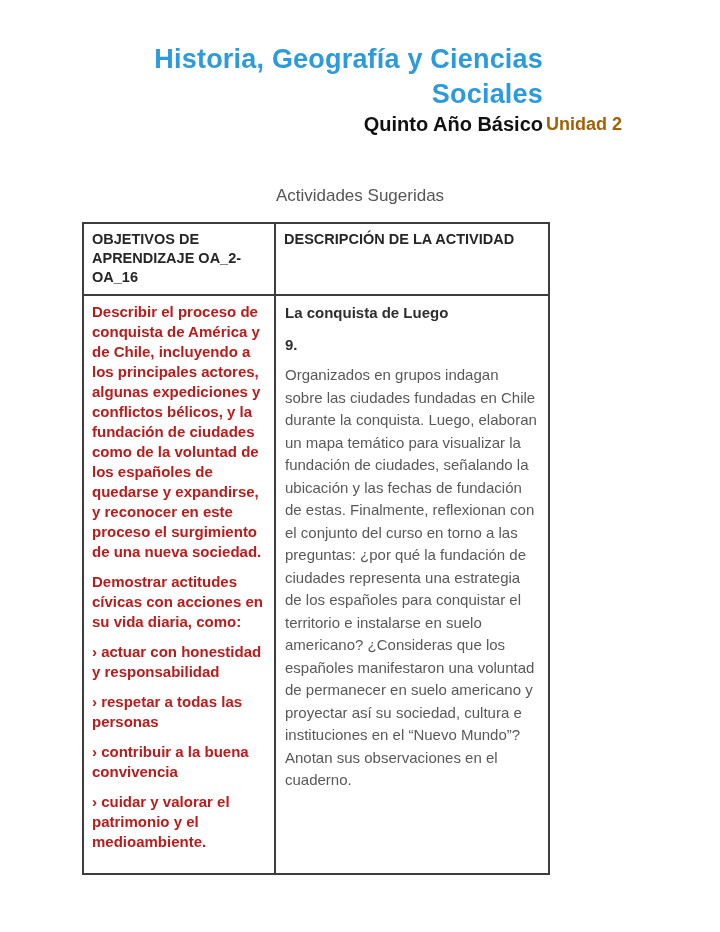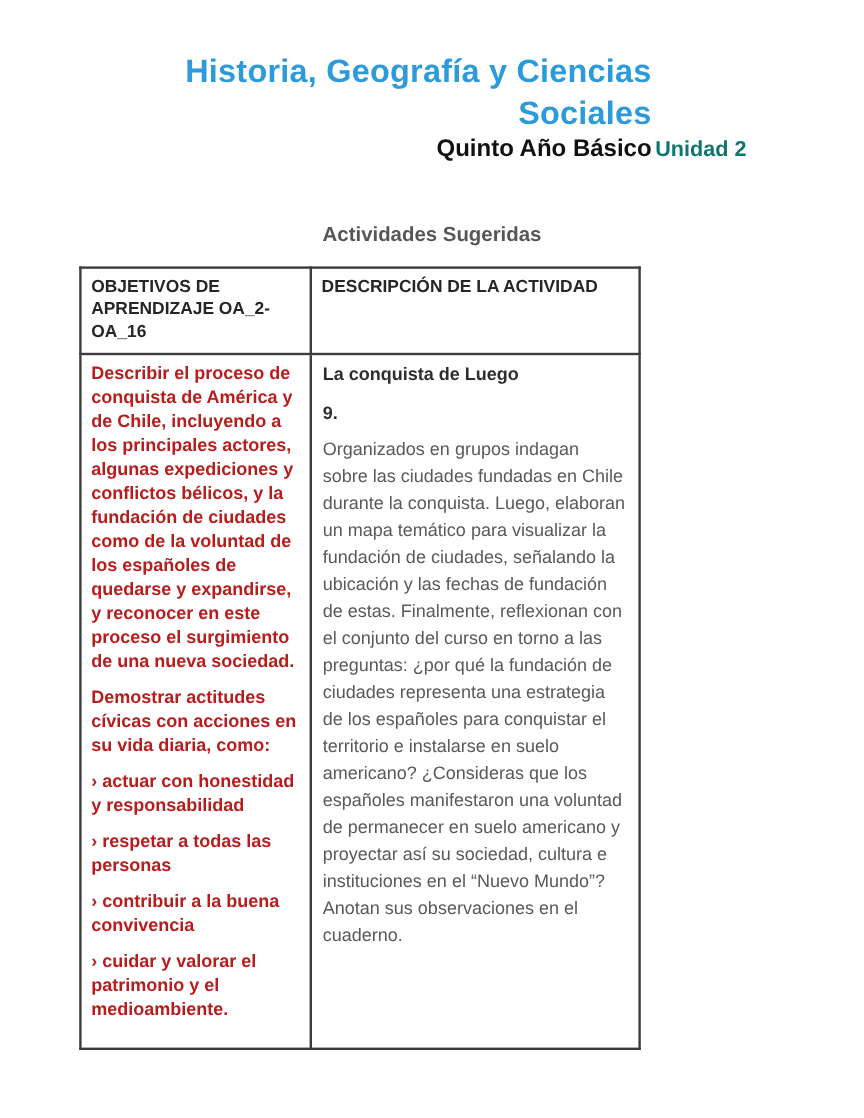--- a/index.html
+++ b/index.html
@@ -41,36 +41,36 @@
     color: #111111;
   }
   .doc-header-right {
     text-align: right;
     padding-bottom: 0px;
   }
   .doc-unit, .doc-oa {
     font-size: 18px;
     line-height: 23px;
     font-weight: bold;
-    color: #0f766e;
+    color: #a16207;
   }
   .section-title {
     position: absolute;
     top: 186px;
     left: 0;
     width: 720px;
     text-align: center;
     font-size: 17px;
-    font-weight: bold;
+    font-weight: normal;
     color: #565656;
   }
   .activities-table {
     position: absolute;
     top: 222px;
-    left: 66px;
+    left: 82px;
     width: 468px;
     border-collapse: collapse;
     table-layout: fixed;
   }
   .activities-table th, .activities-table td {
     border: 2px solid #3d3d3d;
     vertical-align: top;
   }
   .activities-table th {
     font-size: 14.5px;

